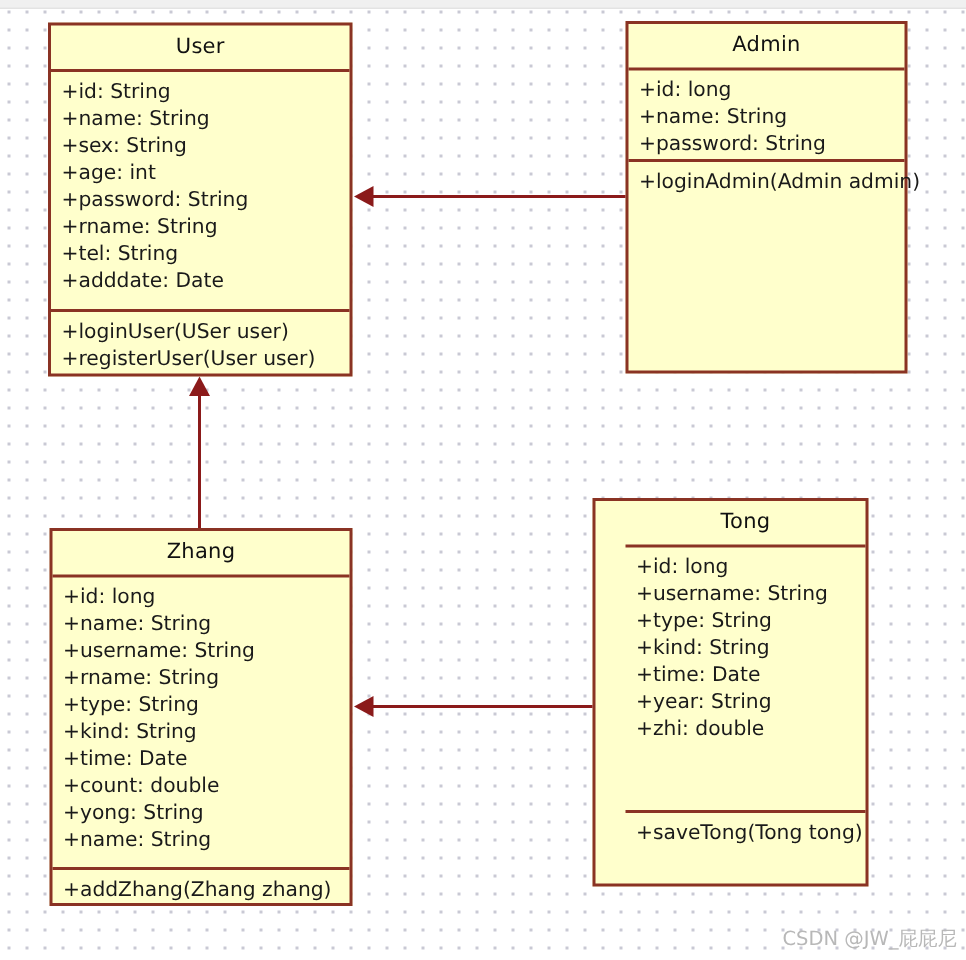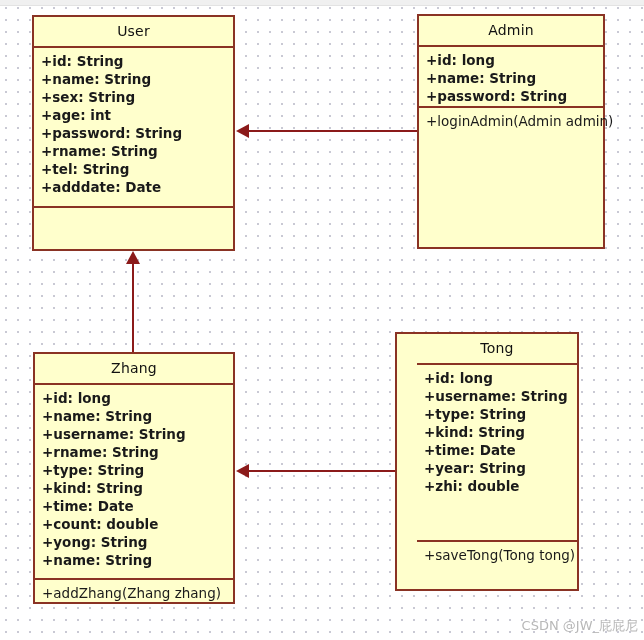--- a/index.html
+++ b/index.html
@@ -43,21 +43,20 @@
     padding: 6px 4px 7px 4px;
     border-bottom: 2px solid #8a3324;
     letter-spacing: 0.2px;
   }
   .uml-section {
     padding: 4px 7px 5px 7px;
     box-sizing: border-box;
   }
   .uml-section.attrs {
     border-bottom: 2px solid #8a3324;
-    font-weight: bold;
   }
   .uml-row {
     font-size: 13.5px;
     line-height: 18px;
     color: #1a1a1a;
     white-space: nowrap;
   }
   
   .conn-line {
     position: absolute;
@@ -101,20 +100,24 @@
     <div class="uml-title">User</div>
     <div class="uml-section attrs" style="height:160px;">
       <div class="uml-row">+id: String</div>
       <div class="uml-row">+name: String</div>
       <div class="uml-row">+sex: String</div>
       <div class="uml-row">+age: int</div>
       <div class="uml-row">+password: String</div>
       <div class="uml-row">+rname: String</div>
       <div class="uml-row">+tel: String</div>
       <div class="uml-row">+adddate: Date</div>
+    </div>
+    <div class="uml-section methods">
+      <div class="uml-row">+loginUser(USer user)</div>
+      <div class="uml-row">+registerUser(User user)</div>
     </div>
   </div>
 
   <div class="uml-class" style="left:417px; top:14px; width:188px; height:235px;">
     <div class="uml-title">Admin</div>
     <div class="uml-section attrs" style="height:61px;">
       <div class="uml-row">+id: long</div>
       <div class="uml-row">+name: String</div>
       <div class="uml-row">+password: String</div>
     </div>

